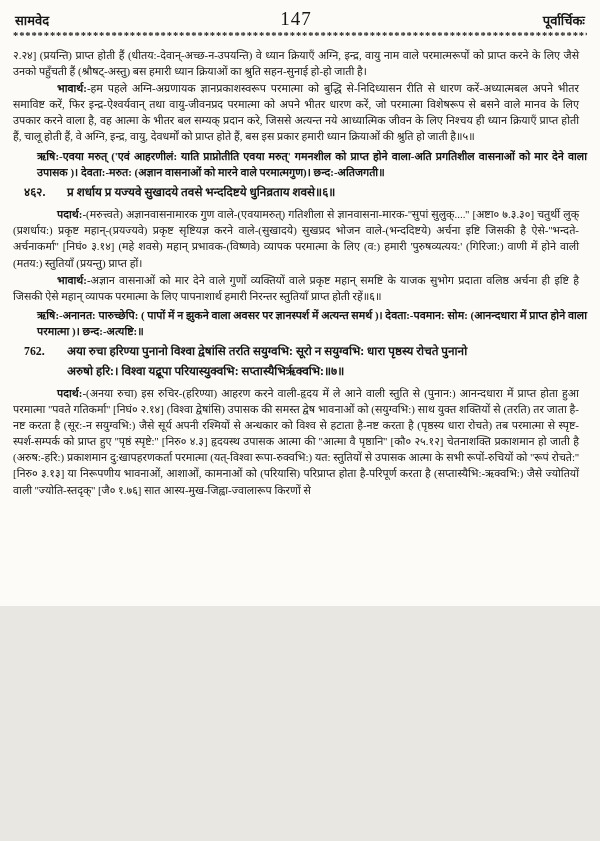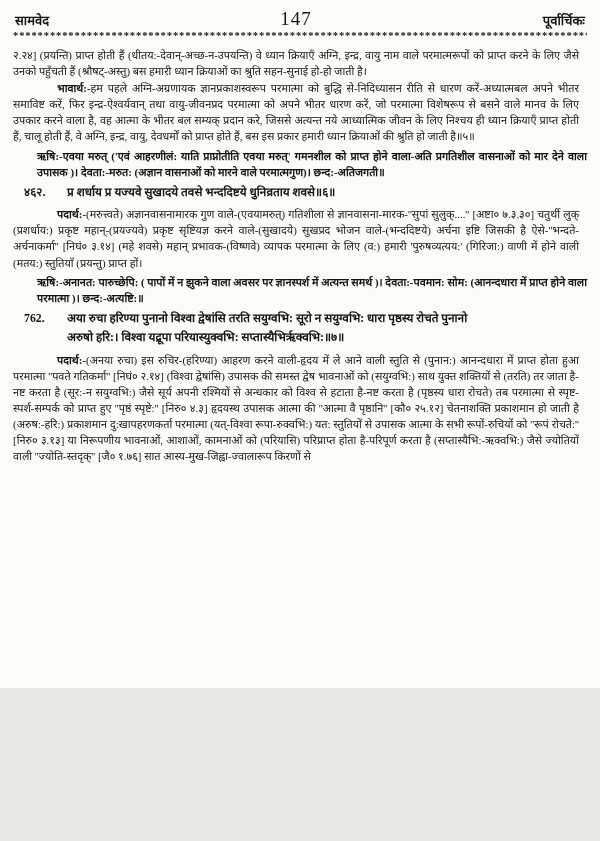--- a/index.html
+++ b/index.html
@@ -1,17 +1,17 @@
 <!DOCTYPE html>
 <html lang="hi"><head>
 <meta charset="utf-8">
 <style>
   html,body { margin:0; padding:0; background:#e9e7e2; }
   .page {
-    width:600px; height:688px;
+    width:600px; height:606px;
     margin:0 auto;
     background:#fcfbf8;
     color:#151515;
     font-family:"Liberation Serif","DejaVu Serif",serif;
     box-sizing:border-box;
     padding:8px 13px 6px 13px;
     overflow:hidden;
   }
   .page-header {
     display:flex; justify-content:space-between; align-items:baseline;
@@ -61,20 +61,21 @@
 
     <p class="rishi"><b class="lbl">ऋषि:-</b><span>एवया मरुत् ('एवं आहरणीलं: याति प्राप्नोतीति एवया मरुत्' गमनशील को प्राप्त होने वाला-अति प्रगतिशील वासनाओं को मार देने वाला उपासक )। देवता:-मरुत: (अज्ञान वासनाओं को मारने वाले परमात्मगुण)। छन्द:-अतिजगती॥</span></p>
 
     <div class="verse">
       <span class="vnum">४६२.</span>
       <div class="vline">प्र शर्धाय प्र यज्यवे सुखादये तवसे भन्ददिष्टये धुनिव्रताय शवसे॥६॥</div>
     </div>
 
     <p class="para indent"><b class="lbl">पदार्थ:-</b><span>(मरुत्त्वते) अज्ञानवासनामारक गुण वाले-(एवयामरुत्) गतिशीला से ज्ञानवासना-मारक-''सुपां सुलुक्....'' [अष्टा० ७.३.३०] चतुर्थी लुक् (प्रशर्धाय:) प्रकृष्ट महान्-(प्रयज्यवे) प्रकृष्ट सृष्टियज्ञ करने वाले-(सुखादये) सुखप्रद भोजन वाले-(भन्ददिष्टये) अर्चना इष्टि जिसकी है ऐसे-''भन्दते-अर्चनाकर्मा'' [निघं० ३.१४] (महे शवसे) महान् प्रभावक-(विष्णवे) व्यापक परमात्मा के लिए (व:) हमारी 'पुरुषव्यत्यय:' (गिरिजा:) वाणी में होने वाली (मतय:) स्तुतियाँ (प्रयन्तु) प्राप्त हों।</span></p>
 
+    <p class="para indent"><b class="lbl">भावार्थ:-</b><span>अज्ञान वासनाओं को मार देने वाले गुणों व्यक्तियों वाले प्रकृष्ट महान् समष्टि के याजक सुभोग प्रदाता वलिष्ठ अर्चना ही इष्टि है जिसकी ऐसे महान् व्यापक परमात्मा के लिए पापनाशार्थ हमारी निरन्तर स्तुतियाँ प्राप्त होती रहें॥६॥</span></p>
 
     <p class="rishi"><b class="lbl">ऋषि:-</b><span>अनानत: पारुच्छेपि: ( पापों में न झुकने वाला अवसर पर ज्ञानस्पर्श में अत्यन्त समर्थ )। देवता:-पवमान: सोम: (आनन्दधारा में प्राप्त होने वाला परमात्मा )। छन्द:-अत्यष्टि:॥</span></p>
 
     <div class="verse">
       <span class="vnum">762.</span>
       <div class="vline">अया रुचा हरिण्या पुनानो विश्वा द्वेषांसि तरति सयुग्वभि: सूरो न सयुग्वभि: धारा पृष्ठस्य रोचते पुनानो</div>
       <div class="vline">अरुषो हरि:। विश्वा यद्रूपा परियास्युक्वभि: सप्तास्यैभिर्ऋक्वभि:॥७॥</div>
     </div>
 
     <p class="para indent"><b class="lbl">पदार्थ:-</b><span>(अनया रुचा) इस रुचिर-(हरिण्या) आहरण करने वाली-हृदय में ले आने वाली स्तुति से (पुनान:) आनन्दधारा में प्राप्त होता हुआ परमात्मा ''पवते गतिकर्मा'' [निघं० २.१४] (विश्वा द्वेषांसि) उपासक की समस्त द्वेष भावनाओं को (सयुग्वभि:) साथ युक्त शक्तियों से (तरति) तर जाता है-नष्ट करता है (सूर:-न सयुग्वभि:) जैसे सूर्य अपनी रश्मियों से अन्धकार को विश्व से हटाता है-नष्ट करता है (पृष्ठस्य धारा रोचते) तब परमात्मा से स्पृष्ट-स्पर्श-सम्पर्क को प्राप्त हुए ''पृष्ठं स्पृष्टे:'' [निरु० ४.३] हृदयस्थ उपासक आत्मा की ''आत्मा वै पृष्ठानि'' [कौ० २५.१२] चेतनाशक्ति प्रकाशमान हो जाती है (अरुष:-हरि:) प्रकाशमान दु:खापहरणकर्ता परमात्मा (यत्-विश्वा रूपा-रुक्वभि:) यत: स्तुतियों से उपासक आत्मा के सभी रूपों-रुचियों को ''रूपं रोचते:'' [निरु० ३.१३] या निरूपणीय भावनाओं, आशाओं, कामनाओं को (परियासि) परिप्राप्त होता है-परिपूर्ण करता है (सप्तास्यैभि:-ऋक्वभि:) जैसे ज्योतियों वाली ''ज्योति-स्तदृक्'' [जै० १.७६] सात आस्य-मुख-जिह्वा-ज्वालारूप किरणों से</span></p>

